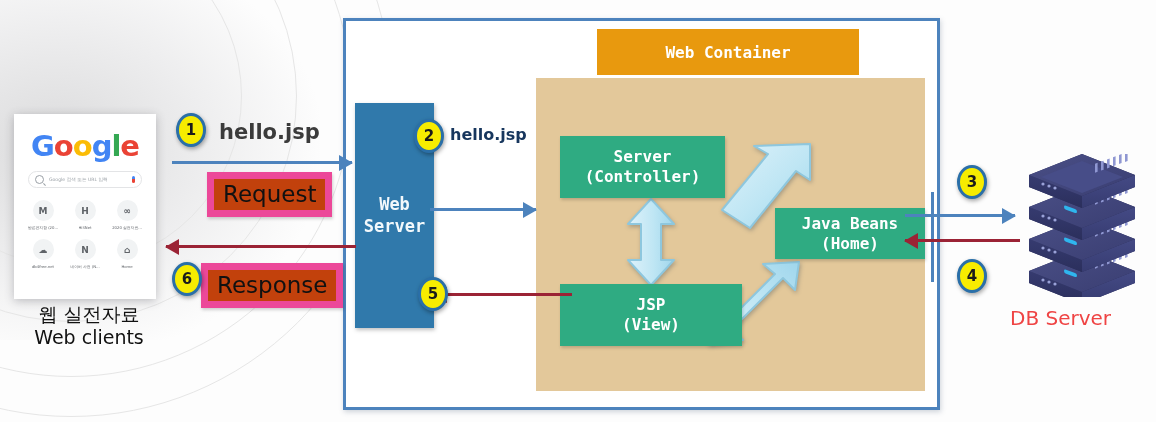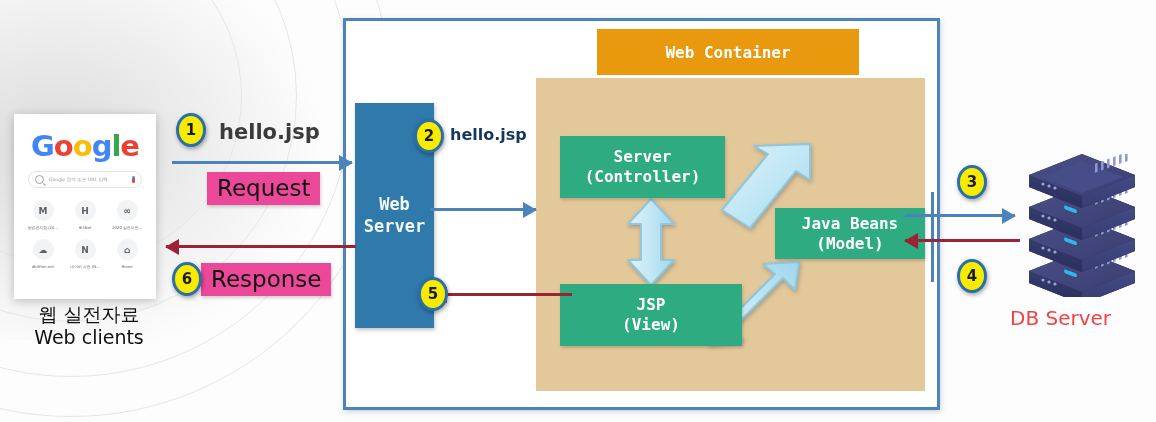--- a/index.html
+++ b/index.html
@@ -103,21 +103,21 @@
 
   .vstub{position:absolute;width:3px;background:#4d83bd;}
 
   
   .lab{position:absolute;white-space:nowrap;}
   .hello1{left:219px;top:120px;font-size:21px;font-weight:700;color:#3b3b3b;
     font-family:"DejaVu Sans","Liberation Sans",sans-serif;}
   .hello2{left:450px;top:125px;font-size:16px;font-weight:700;color:#17365d;
     font-family:"DejaVu Sans","Liberation Sans",sans-serif;}
 
-  .chip{position:absolute;background:#ec4899;border:1px solid #ec4899;padding:2px 9px 3px;
+  .chip{position:absolute;background:#c2410c;border:7px solid #ec4899;padding:2px 9px 3px;
     box-shadow:1px 2px 3px rgba(0,0,0,.18);}
   .chip span{font-size:23px;color:#111;font-family:"DejaVu Sans","Liberation Sans",sans-serif;line-height:1.15;}
   .chip-req{left:207px;top:172px;}
   .chip-res{left:201px;top:263px;}
 
   
   .badge{position:absolute;width:30px;height:34px;border-radius:50%;background:#f7ec00;
     border:3px solid #2a6fa8;display:flex;align-items:center;justify-content:center;
     box-shadow:1px 2px 4px rgba(0,0,0,.35);box-sizing:border-box;}
   .badge span{font-size:15px;font-weight:700;color:#1b1b1b;font-family:"DejaVu Sans","Liberation Sans",sans-serif;}
@@ -227,21 +227,21 @@
     </defs>
     <polygon points="94,4 58,6 70,16 18,68 8,56 4,86 38,82 26,72 78,20 90,32" fill="url(#lbg3)" stroke="#8ec7de" stroke-width="2" stroke-linejoin="round"></polygon>
   </svg>
 
   <div class="gbox b-servlet">
     <span>Server</span>
     <span>(Controller)</span>
   </div>
   <div class="gbox b-beans">
     <span>Java Beans</span>
-    <span>(Model)</span>
+    <span>(Home)</span>
   </div>
   <div class="gbox b-jsp">
     <span>JSP</span>
     <span>(View)</span>
   </div>
 
   <div class="webserver">
     <div>Web</div>
     <div>Server</div>
   </div>

